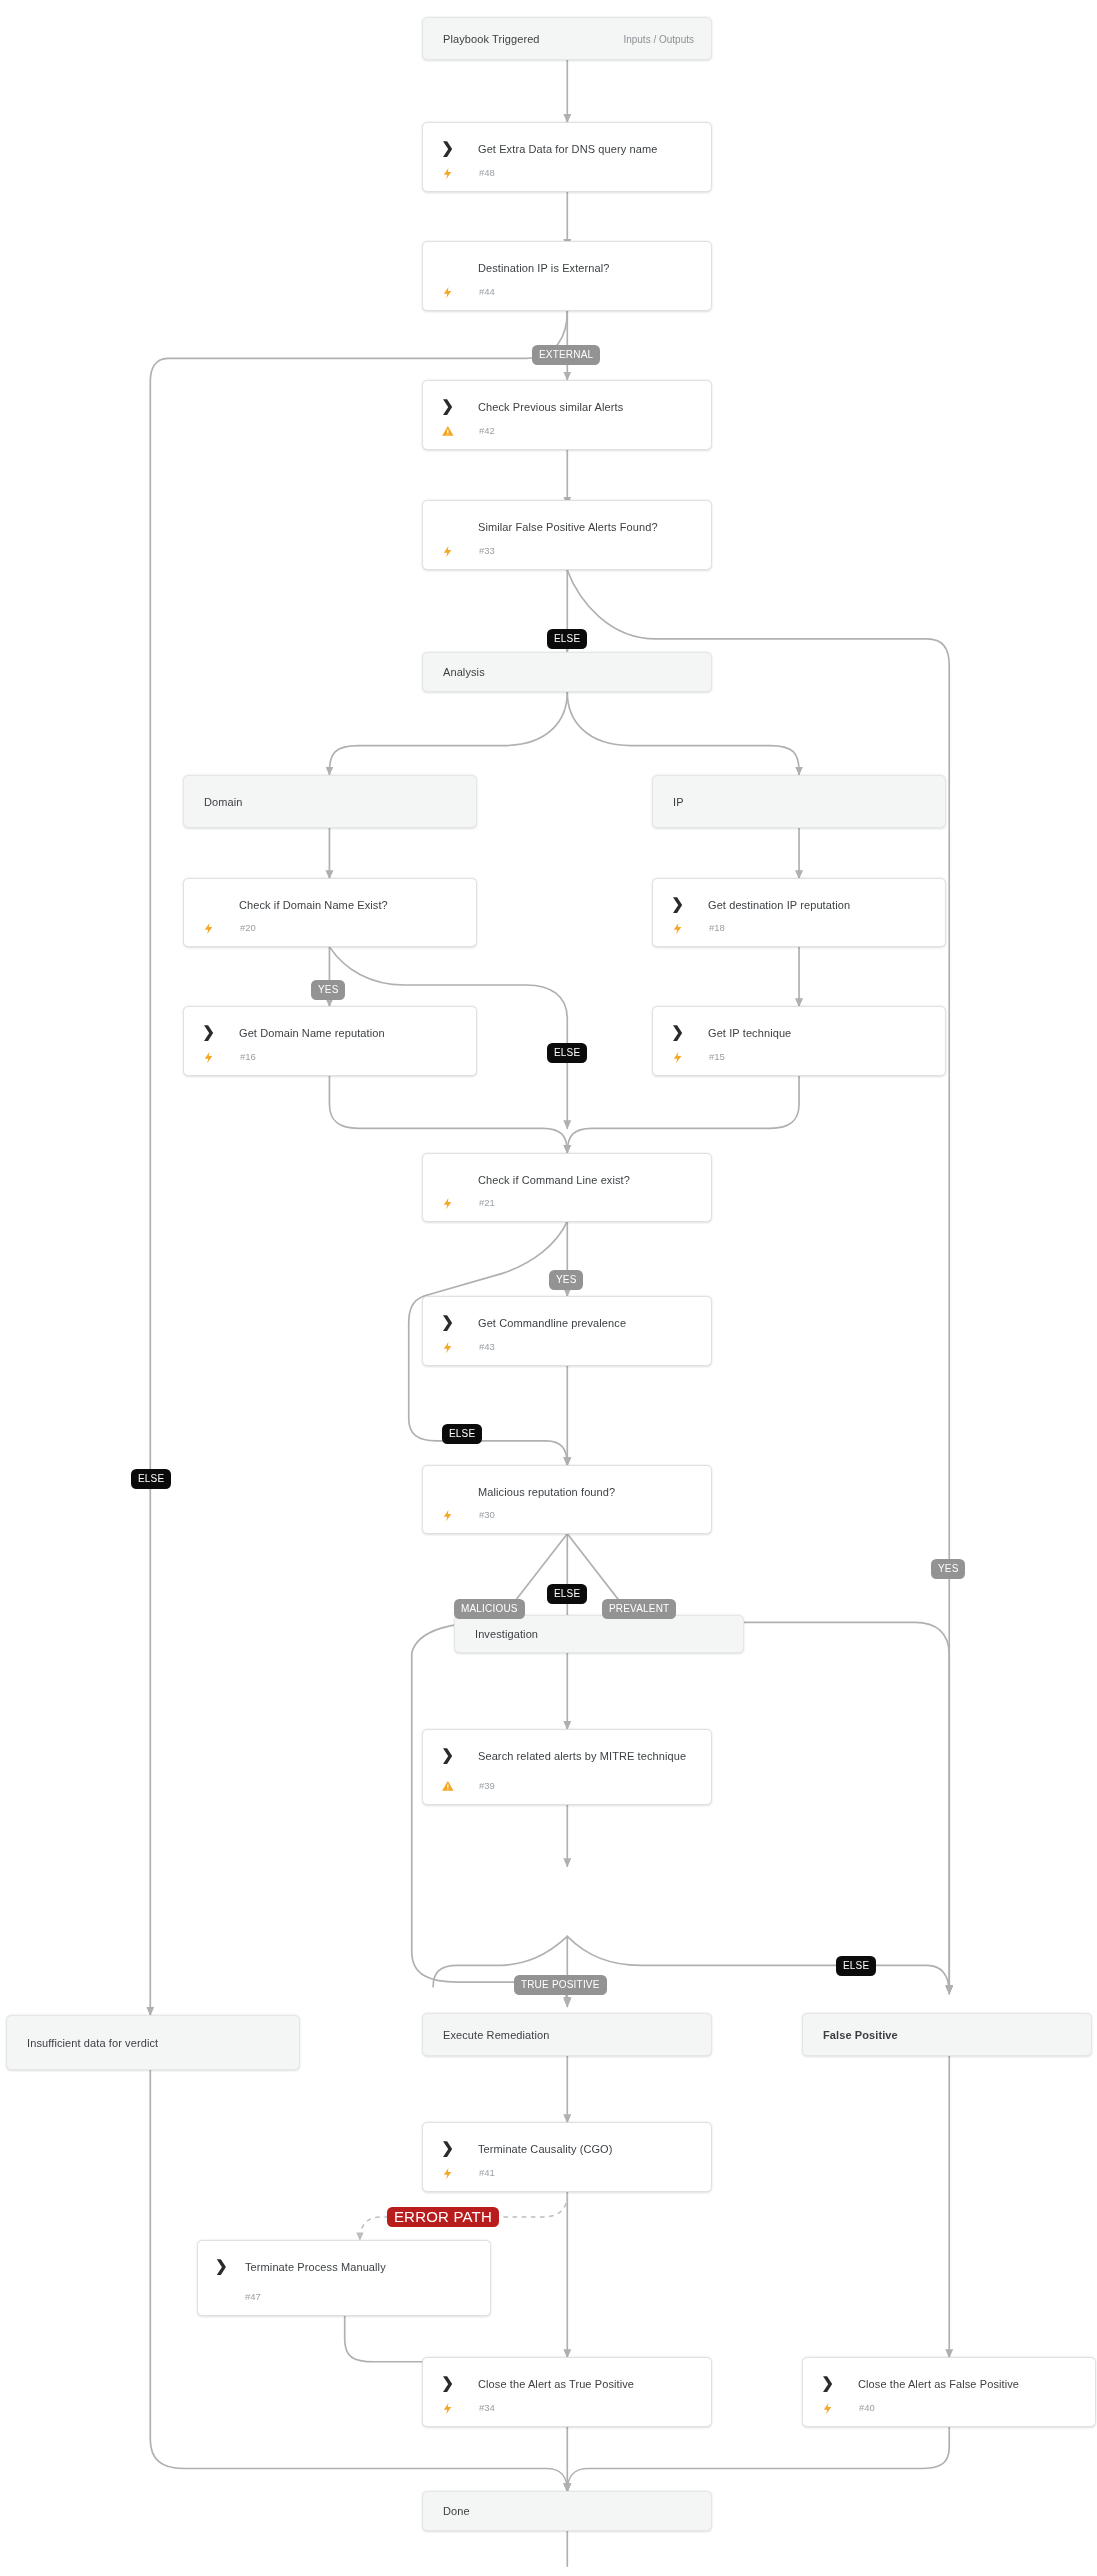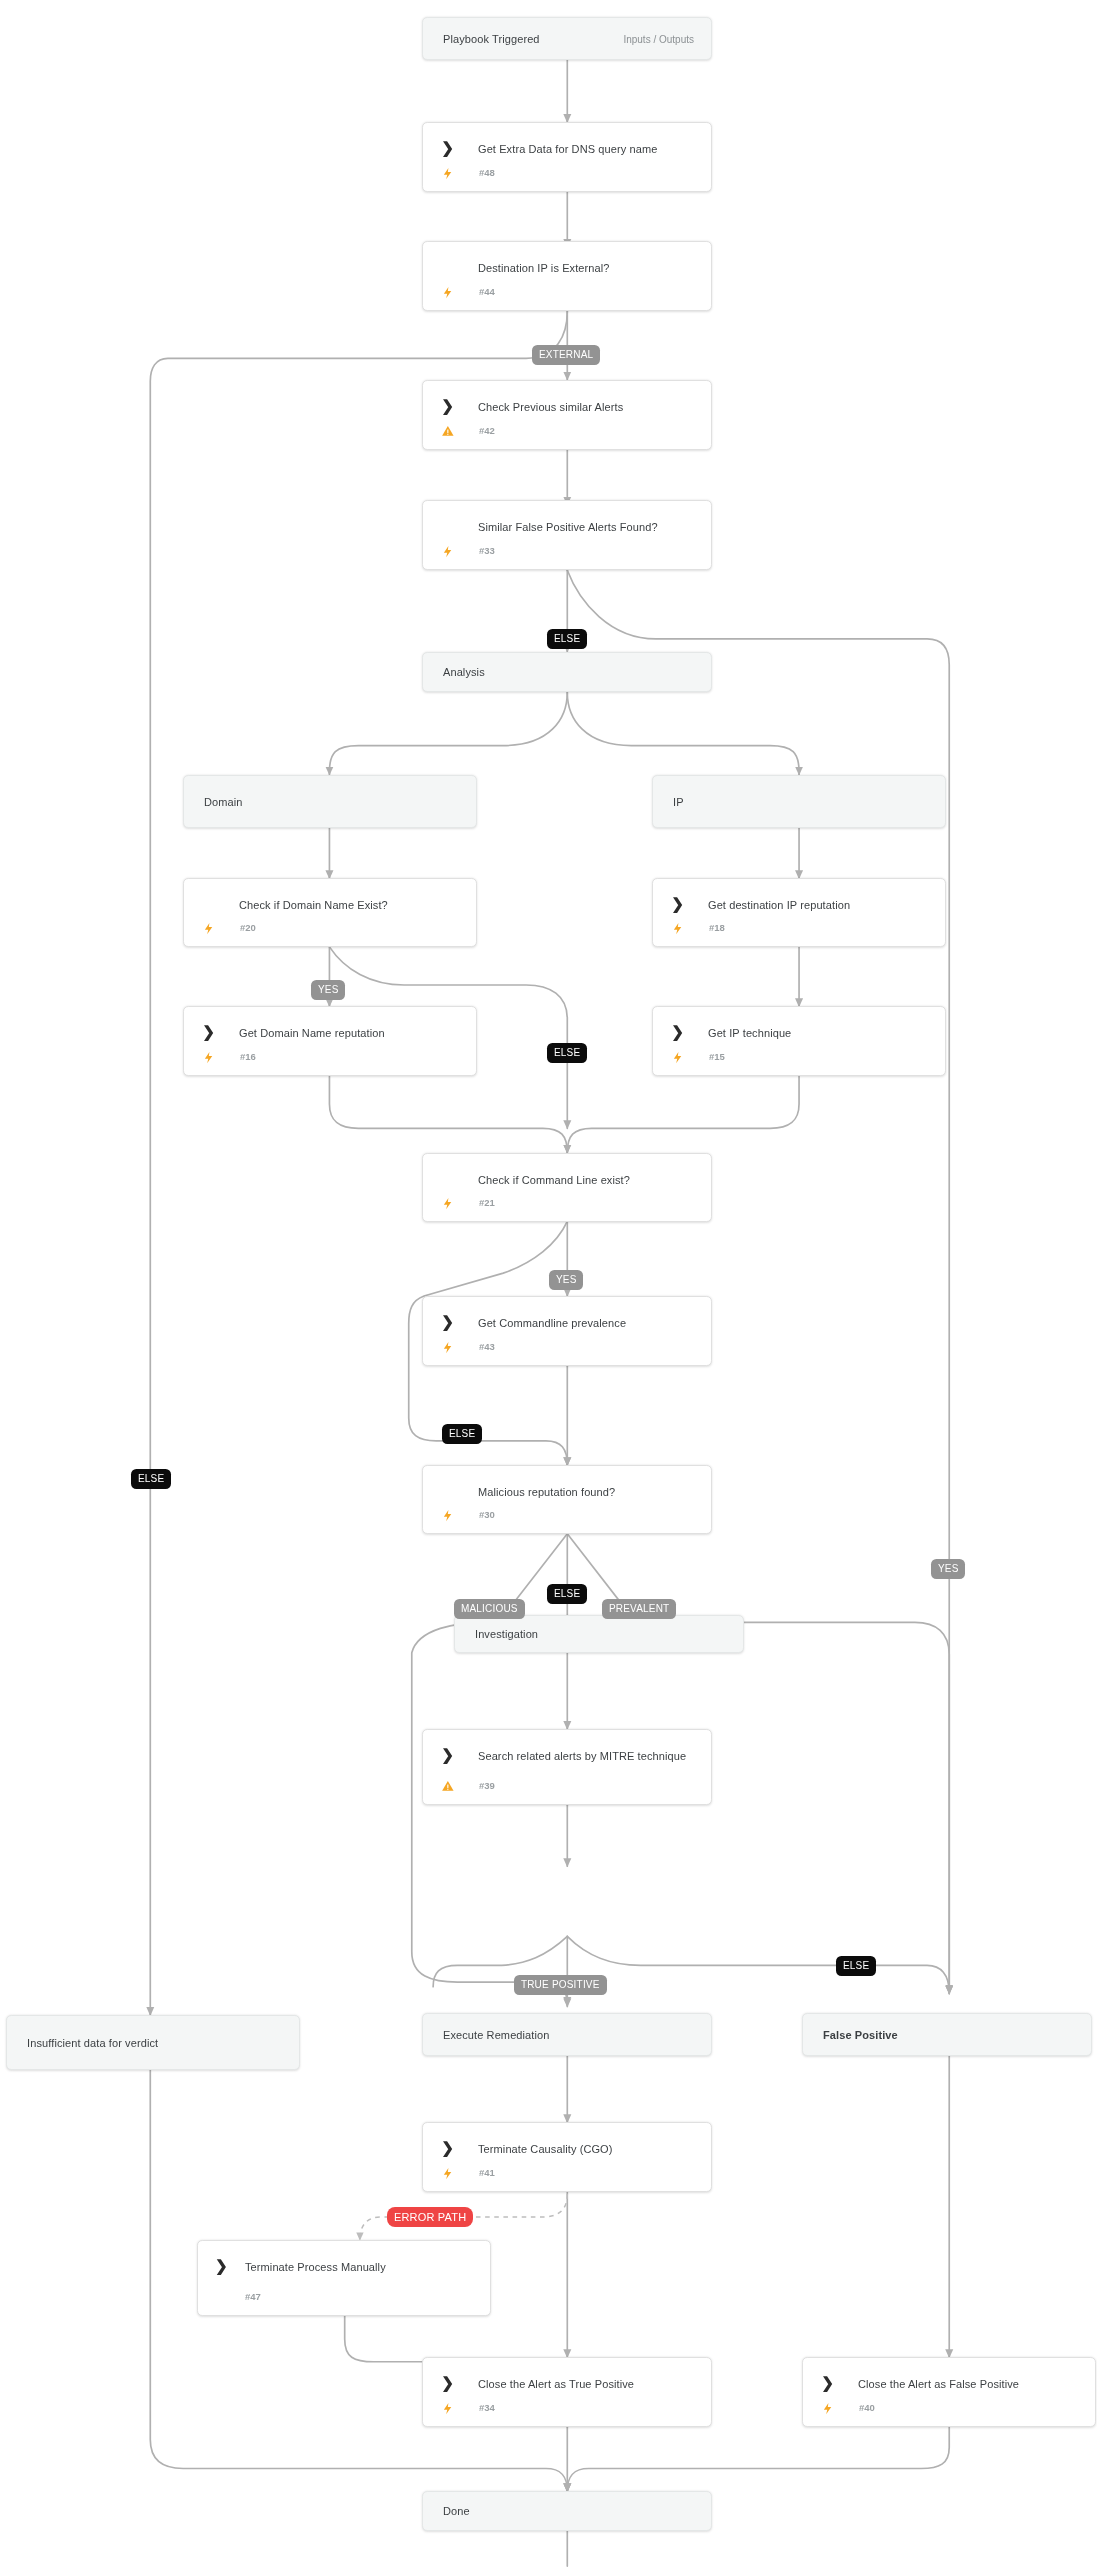--- a/index.html
+++ b/index.html
@@ -74,21 +74,20 @@
     font-size: 10px;
     color: #8c9194;
   }
 
   .node .nodeid {
     position: absolute;
     left: 56px;
     bottom: 13px;
     font-size: 9.5px;
     color: #9a9fa2;
-    font-weight: bold;
   }
 
   
   .type-icon {
     position: absolute;
     left: 18.3px;
     top: 18.3px;
     width: 15.2px;
     height: 15.2px;
   }
@@ -126,21 +125,21 @@
     border-radius: 5.3px;
     font-size: 10px;
     color: #ffffff;
     white-space: nowrap;
     text-align: center;
     z-index: 30;
     letter-spacing: 0.2px;
   }
   .badge.grey  { background: #939393; }
   .badge.black { background: #0b0b0b; }
-  .badge.red   { background: #ef4444; font-size: 11px; border-radius: 8px; }
+  .badge.red   { background: #b91c1c; font-size: 15px; }
 </style>
 </head>
 <body>
 
 <div id="canvas">
 
   <svg id="edges" viewBox="0 0 1440 3379" width="1098" height="2576">
     <defs>
       <marker id="arrow" viewBox="0 0 10 10" refX="8" refY="5" markerWidth="6" markerHeight="6" orient="auto-start-reverse">
         <path d="M 0 1 L 9 5 L 0 9 z" fill="#b0b0b0"></path>

